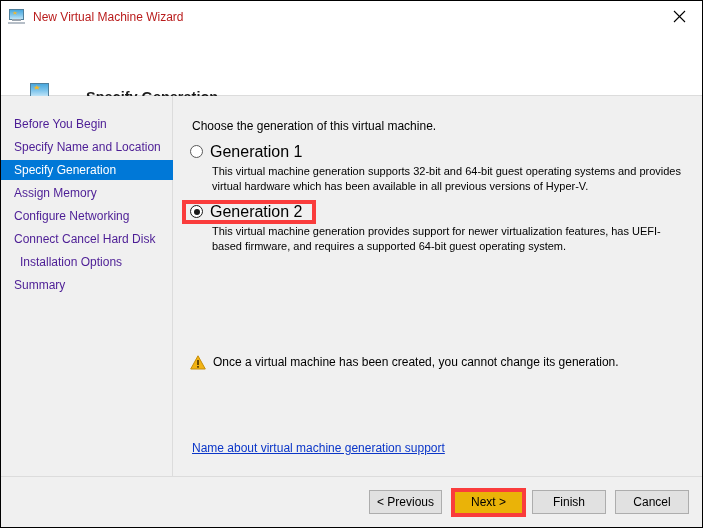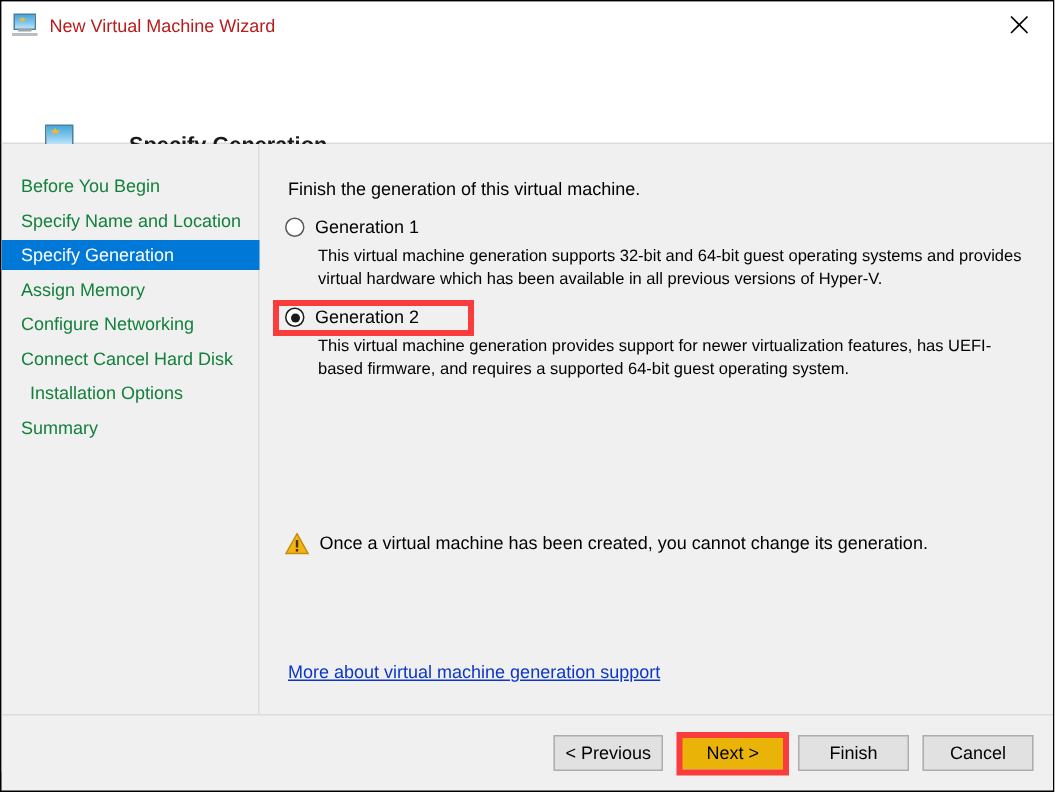--- a/index.html
+++ b/index.html
@@ -140,21 +140,21 @@
   }
   .nav-item {
     position: absolute;
     left: 0;
     width: 172px;
     height: 20px;
     line-height: 20px;
     padding-left: 13px;
     box-sizing: border-box;
     font-size: 12px;
-    color: #15803d;
+    color: #4c1d95;
     white-space: nowrap;
     cursor: default;
   }
   .nav-item.indent { padding-left: 19px; }
   .nav-item.selected {
     background: #0078d7;
     color: #ffffff;
   }
 
   
@@ -193,21 +193,21 @@
     content: "";
     position: absolute;
     left: 50%; top: 50%;
     width: 6px; height: 6px;
     margin-left: -3px; margin-top: -3px;
     border-radius: 50%;
     background: #1a1a1a;
   }
   .radio-label {
     margin-left: 7px;
-    font-size: 12px;
+    font-size: 16px;
     line-height: 15px;
     white-space: nowrap;
   }
   .desc {
     position: absolute;
     left: 38px;
     width: 470px;
     font-size: 11px;
     line-height: 14.5px;
   }
@@ -325,21 +325,21 @@
       <div class="nav-item selected" style="top:64px;">Specify Generation</div>
       <div class="nav-item" style="top:87px;">Assign Memory</div>
       <div class="nav-item" style="top:110px;">Configure Networking</div>
       <div class="nav-item" style="top:133px;">Connect Cancel Hard Disk</div>
       <div class="nav-item indent" style="top:156px;">Installation Options</div>
       <div class="nav-item" style="top:179px;">Summary</div>
     </div>
 
     <div id="content">
 
-      <div id="intro-text">Finish the generation of this virtual machine.</div>
+      <div id="intro-text">Choose the generation of this virtual machine.</div>
 
       <div class="radio-row" style="top:48px;">
         <span class="radio"></span>
         <span class="radio-label">Generation 1</span>
       </div>
       <div class="desc" style="top:68px;">This virtual machine generation supports 32-bit and 64-bit guest operating systems and provides virtual hardware which has been available in all previous versions of Hyper-V.</div>
 
       <div class="radio-row" style="top:108px;">
         <span class="radio checked"></span>
         <span class="radio-label">Generation 2</span>
@@ -350,21 +350,21 @@
         <span class="warn-icon">
           <svg width="16" height="15" viewBox="0 0 16 15" aria-hidden="true">
             <polygon points="8,0.8 15.3,14 0.7,14" fill="#f2b313" stroke="#c58d0a" stroke-width="1"></polygon>
             <rect x="7.2" y="5" width="1.6" height="5" fill="#4a3200"></rect>
             <rect x="7.2" y="11" width="1.6" height="1.7" fill="#4a3200"></rect>
           </svg>
         </span>
         <span id="warning-text">Once a virtual machine has been created, you cannot change its generation.</span>
       </div>
 
-      <a id="more-link" href="#">More about virtual machine generation support</a>
+      <a id="more-link" href="#">Name about virtual machine generation support</a>
     </div>
   </div>
 
   <div id="footer">
     <button class="btn" style="left:368px; width:73px;">&lt; Previous</button>
     <button class="btn focused" style="left:452px; width:71px;">Next &gt;</button>
     <button class="btn" style="left:531px; width:74px;">Finish</button>
     <button class="btn" style="left:614px; width:74px;">Cancel</button>
   </div>
 

